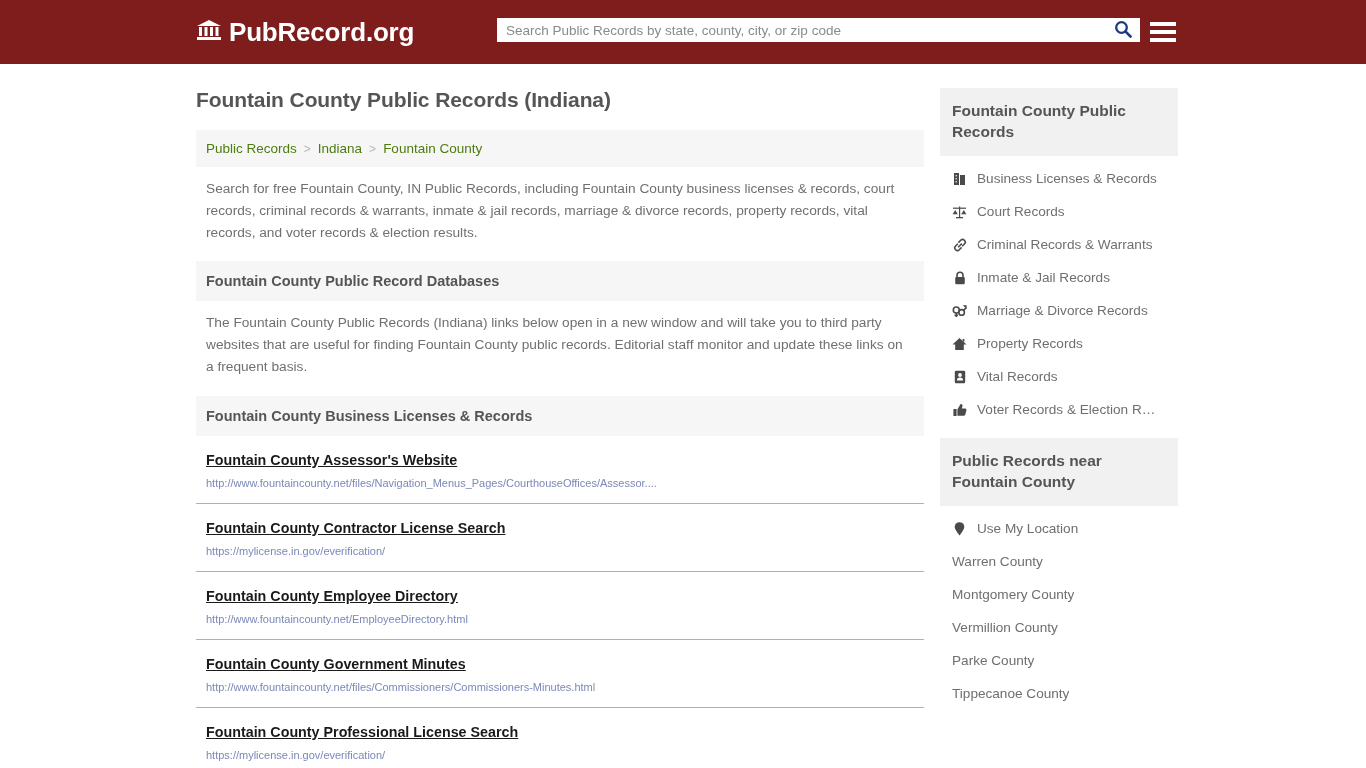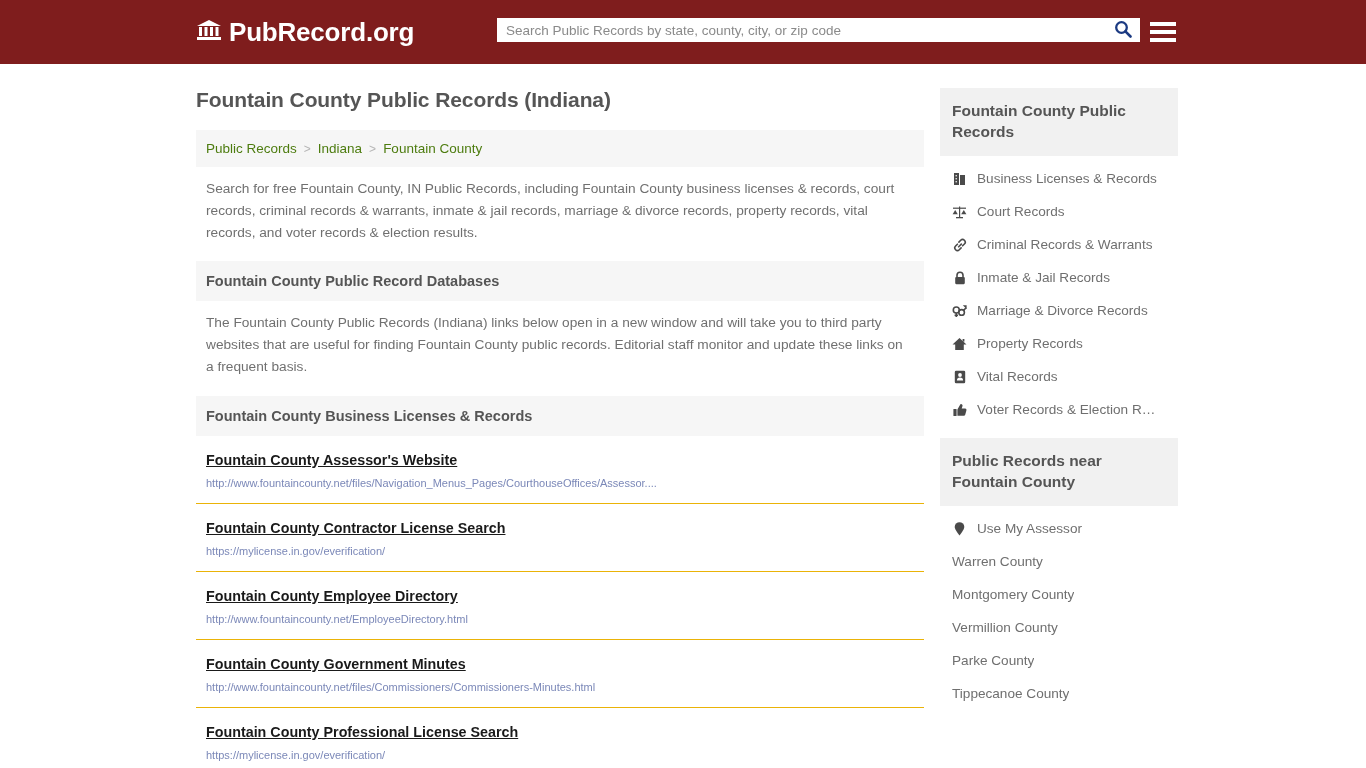--- a/index.html
+++ b/index.html
@@ -382,21 +382,21 @@
     <div class="side-panel">
       <div class="side-head">Public Records near Fountain County</div>
       <div class="side-list">
 
         <div class="side-item">
           <span class="side-icon">
             <svg width="11" height="14" viewBox="0 0 11 14" aria-hidden="true">
               <path d="M5.5 13.4 C5.5 13.4 10.3 7.6 10.3 5 A4.8 4.8 0 0 0 0.7 5 C0.7 7.6 5.5 13.4 5.5 13.4 Z" fill="#4a4a4a"></path>
             </svg>
           </span>
-          <span class="label">Use My Assessor</span>
+          <span class="label">Use My Location</span>
         </div>
 
         <div class="side-item plain">
           <span class="label">Warren County</span>
         </div>
         <div class="side-item plain">
           <span class="label">Montgomery County</span>
         </div>
         <div class="side-item plain">
           <span class="label">Vermillion County</span>

